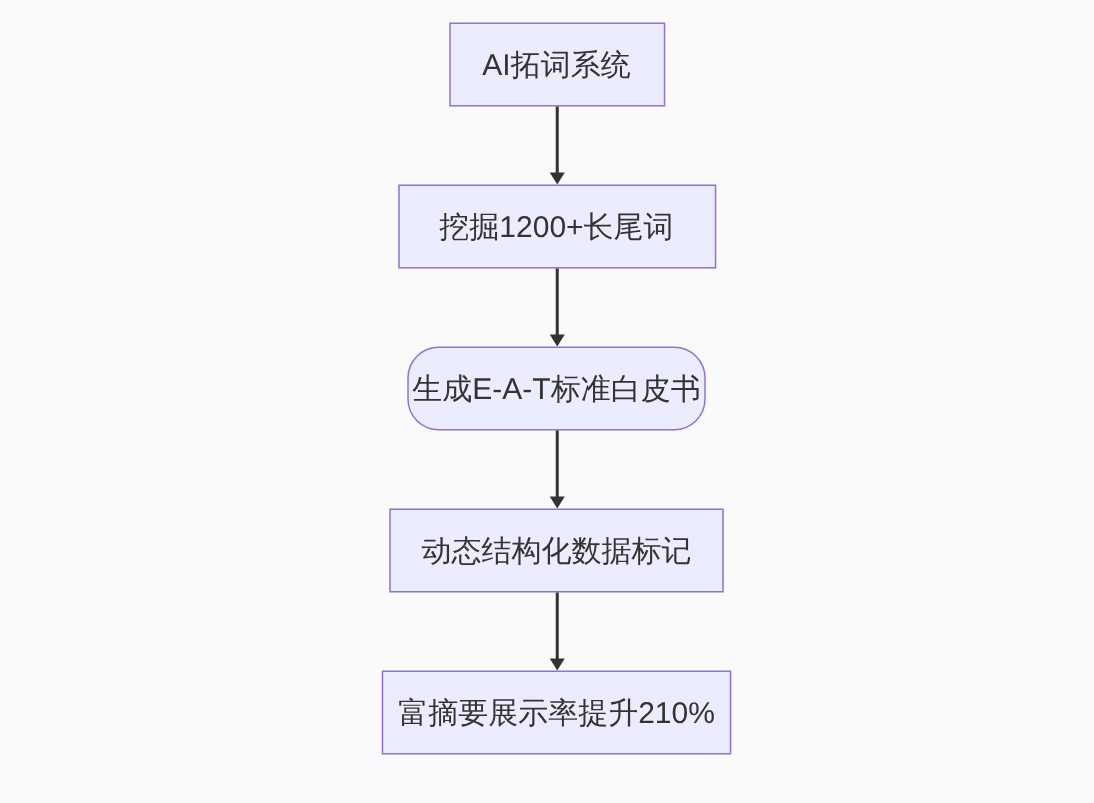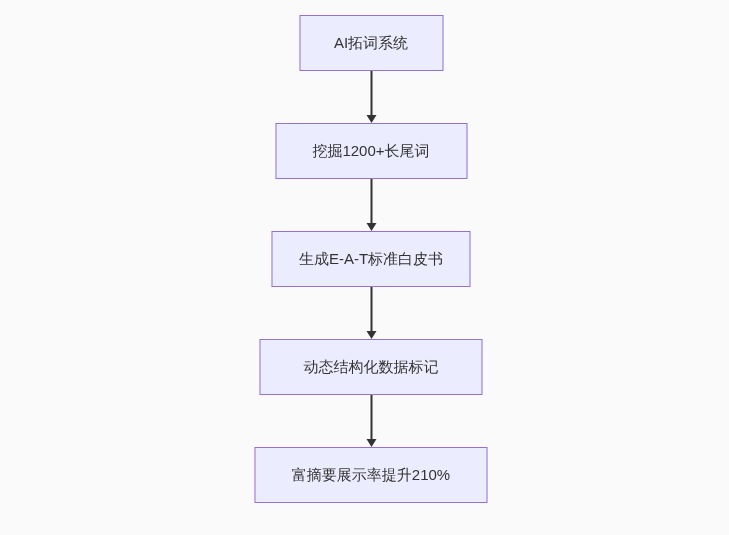--- a/index.html
+++ b/index.html
@@ -22,30 +22,30 @@
     display: flex;
     flex-direction: column;
     align-items: center;
   }
   .node {
     box-sizing: border-box;
     height: 56px;
     background: var(--node-fill, #ECECFF);
     border: 1px solid var(--node-border, #9370DB);
     color: var(--text, #333333);
-    font-size: 15px;
+    font-size: 20px;
     display: flex;
     align-items: center;
     justify-content: center;
     text-align: center;
     white-space: nowrap;
   }
   .n1 { width: 144px; }
-  .n2 { width: 192px; }
-  .n3 { width: 199px; }
+  .n2 { width: 212px; }
+  .n3 { width: 199px; border-radius: 21px; }
   .n4 { width: 223px; }
   .n5 { width: 233px; }
   .edge {
     position: relative;
     width: 12px;
     height: 52px;
   }
   .edge .shaft {
     position: absolute;
     left: 50%;

